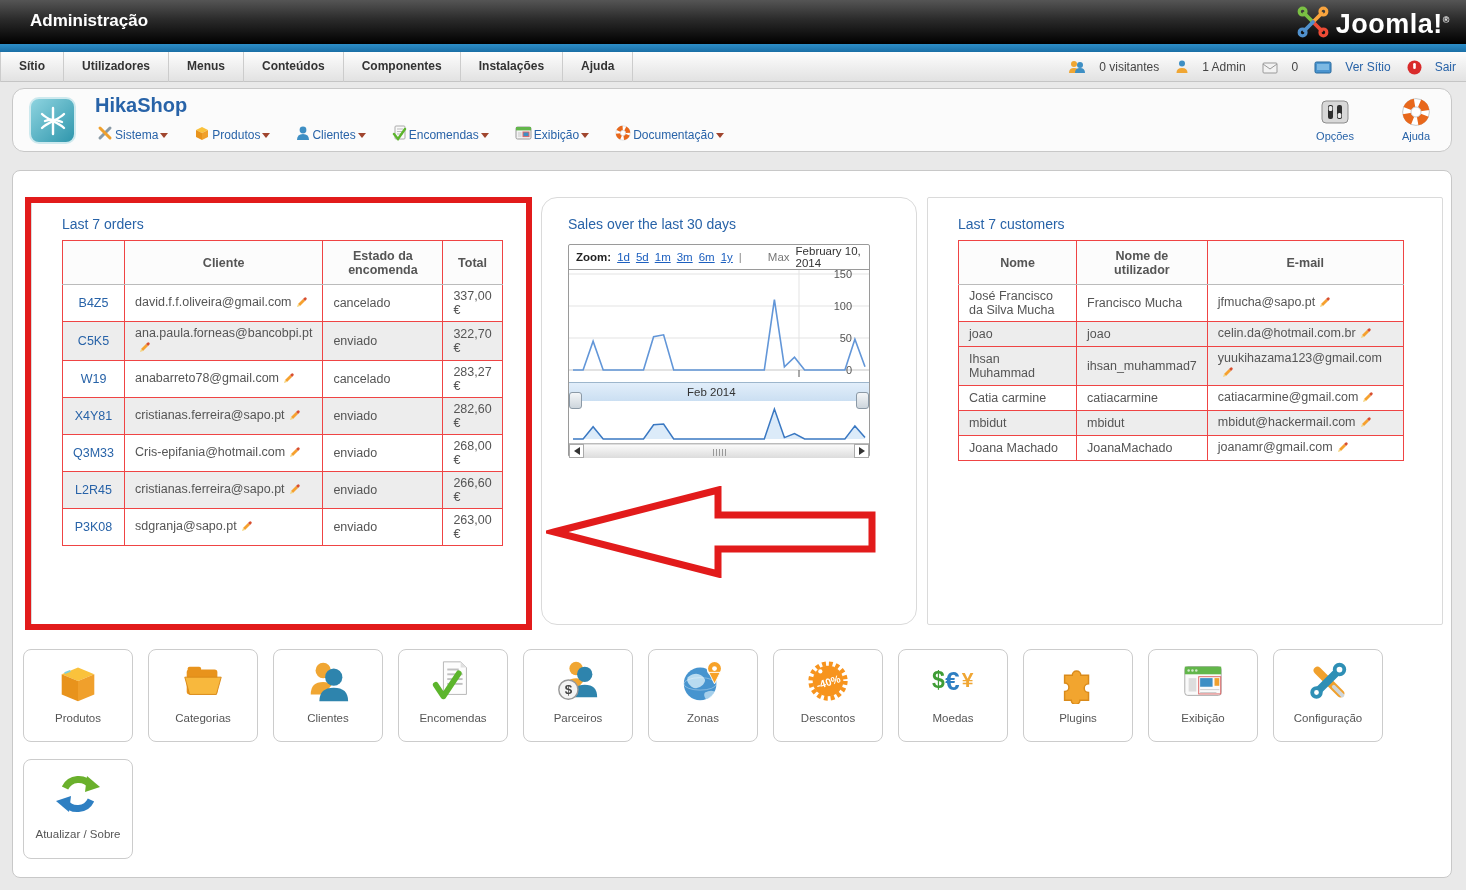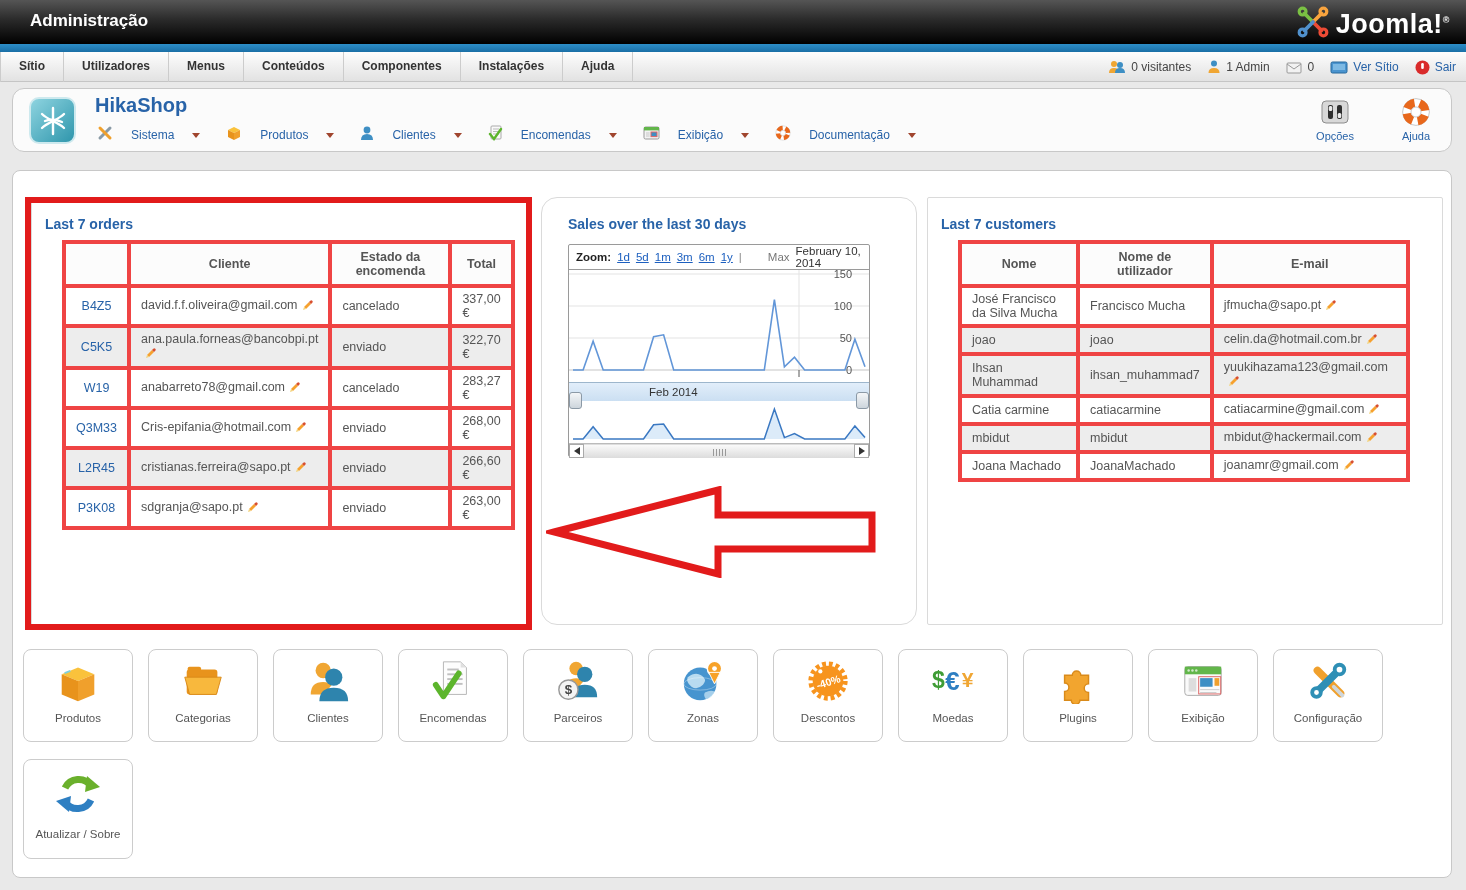--- a/index.html
+++ b/index.html
@@ -20,72 +20,72 @@
              background:linear-gradient(#2c8ec9,#1a6fa6); }
 
   
   .menubar { position:absolute; left:0; top:52px; width:1466px; height:30px;
              background:linear-gradient(#fdfdfd,#e2e2e2); border-bottom:1px solid #c5c5c5; }
   .menubar-left { position:absolute; left:0; top:0; height:30px; display:flex; }
   .menu-item { padding:0 18px; line-height:29px; font-size:12px; font-weight:bold; color:#333;
                border-right:1px solid #ccc; cursor:pointer; }
   .menu-item:first-child { border-left:1px solid #ccc; }
   .menubar-right { position:absolute; right:10px; top:0; height:30px; display:flex; align-items:center; gap:16px; font-size:12px; }
-  .status-item { display:flex; align-items:center; gap:5px; color:#444; cursor:pointer; }
+  .status-item { display:flex; align-items:center; gap:13px; color:#444; cursor:pointer; }
   .status-item.link { color:#2863a8; }
   .status-item svg { display:block; }
 
   
   .hika-card { position:absolute; left:12px; top:88px; width:1440px; height:64px;
                background:#fbfbfb; border:1px solid #c8c8c8; border-radius:12px; }
   .hika-logo { position:absolute; left:16px; top:8px; width:47px; height:47px; border-radius:10px;
                background:linear-gradient(135deg,#8ed4e0,#2f96ac); border:2px solid #cde9ee;
                display:flex; align-items:center; justify-content:center; }
   .hika-title { position:absolute; left:82px; top:5px; font-size:20px; font-weight:bold; color:#2863a8; }
   .hika-menu { position:absolute; left:84px; top:36px; display:flex; gap:26px; }
-  .hika-menu-item { display:flex; align-items:center; gap:18px; cursor:pointer; }
+  .hika-menu-item { display:flex; align-items:center; gap:2px; cursor:pointer; }
   .hika-menu-item .lbl { font-size:12px; color:#2863a8; }
   .caret { width:0; height:0; border-left:4px solid transparent; border-right:4px solid transparent;
            border-top:5px solid #a0452e; display:inline-block; }
   .hika-actions { position:absolute; right:20px; top:7px; display:flex; gap:20px; }
   .hika-action { text-align:center; cursor:pointer;margin-left:27px; }
   .hika-action .ic { height:32px; display:flex; align-items:center; justify-content:center; }
   .hika-action .lbl { font-size:11px; color:#2863a8; margin-top:2px; }
 
   
   .main-card { position:absolute; left:12px; top:170px; width:1440px; height:708px;
                background:#fff; border:1px solid #c8c8c8; border-radius:8px; }
   .panel { position:absolute; background:#fff; border:1px solid #dadada; border-radius:2px; }
   #orders-panel    { left:18px;  top:26px; width:500px; height:432px; }
   #chart-panel     { left:528px; top:26px; width:376px; height:428px;border-radius:16px; }
   #customers-panel { left:914px; top:26px; width:516px; height:428px; }
-  .panel-title { margin:18px 0 8px 13px; font-size:14px; font-weight:bold; color:#2863a8; }
+  .panel-title { margin:18px 0 8px 30px; font-size:14px; font-weight:normal; color:#2863a8; }
 
   
   table.dash { border-collapse:collapse; margin-left:30px; table-layout:fixed; font-size:12.5px; color:#555; }
-  table.dash th, table.dash td { border:4px solid #ef4444; padding:4px 10px; vertical-align:middle; }
+  table.dash th, table.dash td { border:1px solid #ef4444; padding:4px 10px; vertical-align:middle; }
   table.dash th { font-weight:bold; text-align:center; color:#555; background:#fcfcfc; border-bottom:1px solid #bbb; height:44px; }
   table.dash tr.alt td { background:#ededed; }
   td.code { text-align:center; }
   td.code span { color:#2863a8; cursor:pointer; }
   .pencil { display:inline-block; vertical-align:-2px; margin-left:3px; cursor:pointer; }
 
   
   .chart-box { position:absolute; left:26px; top:46px; width:302px; height:213px;
                border:1px solid #9a9a9a; border-radius:2px; background:#fff; }
   .chart-toolbar { height:25px; display:flex; align-items:center; padding:0 7px; gap:6px;
                    border-bottom:1px solid #9a9a9a; font-size:11.5px; color:#222; }
   .chart-toolbar .zl { font-weight:bold; }
   .chart-toolbar a.range { color:#1c5fbf; text-decoration:underline; cursor:pointer; }
   .chart-toolbar .sep { color:#888; }
   .chart-toolbar .max { color:#777; cursor:pointer;padding-left:20px; }
   .chart-toolbar .date { margin-left:auto; color:#333; }
   .plot { position:relative; height:112px; }
   .band { height:19px; background:linear-gradient(#e2eefa,#cbdff2); border-top:1px solid #9db6cc;
-          font-size:11.5px; color:#333; padding-left:80px; line-height:18px; }
+          font-size:11.5px; color:#333; padding-left:118px; line-height:18px; }
   .navigator { position:relative; height:42px; }
   .nav-handle { position:absolute; top:-9px; width:13px; height:17px; background:linear-gradient(#f4f6f8,#cdd5dc);
                 border:1px solid #8b99a6; border-radius:3px; cursor:ew-resize; }
   .nav-handle.left { left:0; } .nav-handle.right { right:0; }
   .scrollbar { height:15px; display:flex; border-top:1px solid #bbb; }
   .sb-btn { width:15px; height:14px; background:#fff; border:1px solid #aaa; display:flex; align-items:center; justify-content:center; cursor:pointer; }
   .sb-track { flex:1; background:linear-gradient(#fafafa,#dcdcdc); border-top:1px solid #ddd; position:relative; cursor:pointer; }
   .sb-grip { position:absolute; left:50%; top:4px; width:13px; height:7px; margin-left:-6px;
              background:repeating-linear-gradient(90deg,#999 0 1px,transparent 1px 3px); }
   .tri-l { width:0; height:0; border-top:4px solid transparent; border-bottom:4px solid transparent; border-right:6px solid #333; }
@@ -331,20 +331,30 @@
           <tr class="">
             <td class="code"><span>W19</span></td>
             <td><span>anabarreto78@gmail.com</span><span class="pencil"><svg width="13" height="13" viewBox="0 0 13 13">
                   <path d="M3,9 L8,4 L10,6 L5,11 Z" fill="#f6a12f"></path>
                   <path d="M8,4 L9.3,2.7 A1.4,1.4 0 0 1 11.3,4.7 L10,6 Z" fill="#d84f2f"></path>
                   <path d="M3,9 L5,11 L2,12 Z" fill="#f3d37c"></path>
                 </svg></span></td>
             <td>cancelado</td>
             <td>283,27 €</td>
           </tr>
+          <tr class="alt">
+            <td class="code"><span>X4Y81</span></td>
+            <td><span>cristianas.ferreira@sapo.pt</span><span class="pencil"><svg width="13" height="13" viewBox="0 0 13 13">
+                  <path d="M3,9 L8,4 L10,6 L5,11 Z" fill="#f6a12f"></path>
+                  <path d="M8,4 L9.3,2.7 A1.4,1.4 0 0 1 11.3,4.7 L10,6 Z" fill="#d84f2f"></path>
+                  <path d="M3,9 L5,11 L2,12 Z" fill="#f3d37c"></path>
+                </svg></span></td>
+            <td>enviado</td>
+            <td>282,60 €</td>
+          </tr>
           <tr class="">
             <td class="code"><span>Q3M33</span></td>
             <td><span>Cris-epifania@hotmail.com</span><span class="pencil"><svg width="13" height="13" viewBox="0 0 13 13">
                   <path d="M3,9 L8,4 L10,6 L5,11 Z" fill="#f6a12f"></path>
                   <path d="M8,4 L9.3,2.7 A1.4,1.4 0 0 1 11.3,4.7 L10,6 Z" fill="#d84f2f"></path>
                   <path d="M3,9 L5,11 L2,12 Z" fill="#f3d37c"></path>
                 </svg></span></td>
             <td>enviado</td>
             <td>268,00 €</td>
           </tr>

